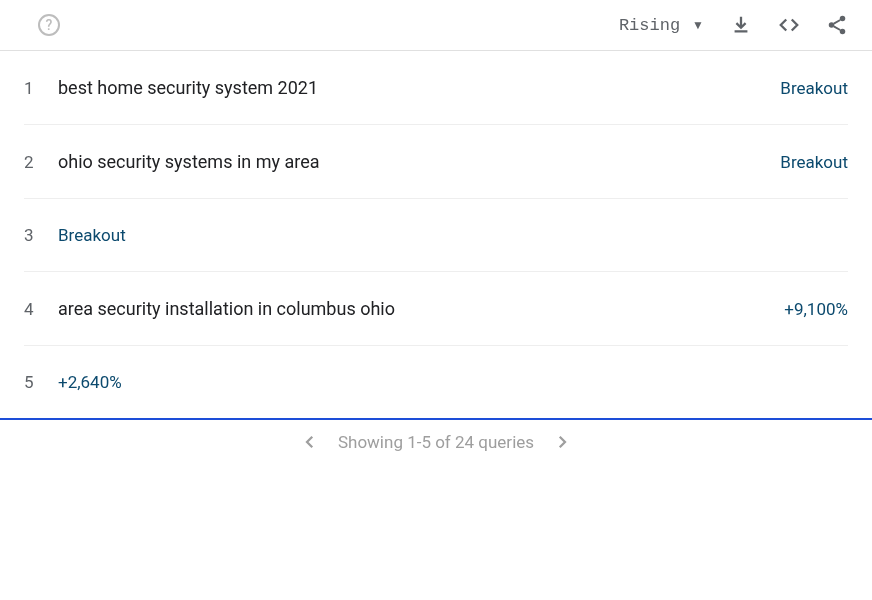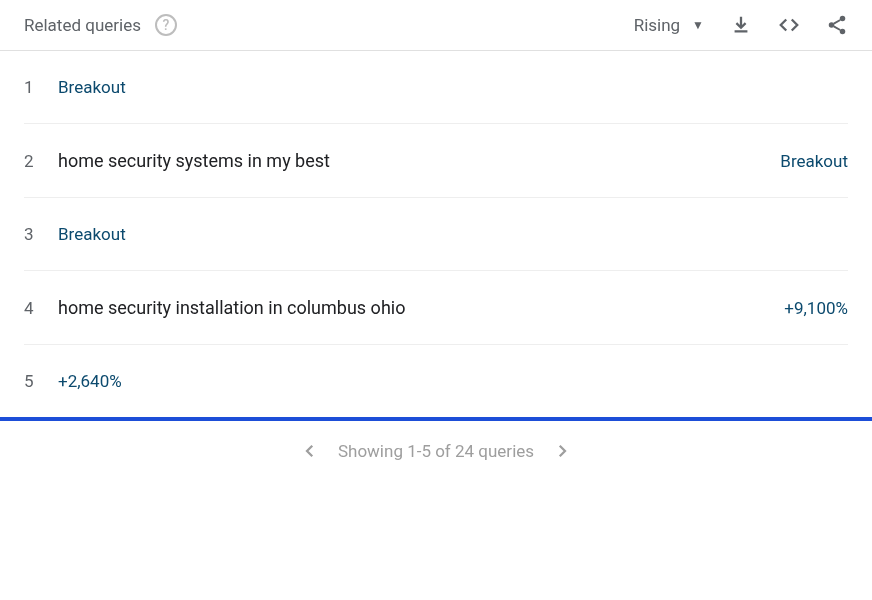--- a/index.html
+++ b/index.html
@@ -38,20 +38,21 @@
     .dropdown {
       display: flex;
       align-items: center;
       cursor: pointer;
       margin-right: 26px;
     }
     .dropdown-label {
       font-size: 17px;
       color: #5f6368;
       margin-right: 12px;
+      font-family: Liberation Mono, monospace;
     }
     .dropdown-caret { font-size: 12px; color: #5f6368; }
     .header-actions {
       display: flex;
       align-items: center;
       gap: 26px;
     }
     .action-icon {
       width: 22px;
       height: 22px;
@@ -83,41 +84,40 @@
     }
     .row-value {
       font-size: 17px;
       color: #0c4a6e;
     }
     .pagination {
       display: flex;
       align-items: center;
       justify-content: center;
       gap: 18px;
-      padding: 20px 0;
+      padding: 12px 0;
       color: #9e9e9e;
       font-size: 17px;
-      border-top: 4px solid #1d4ed8;
+      border-top: 2px solid #1d4ed8;
       margin-top: -1px;
     }
     .chev {
       width: 20px;
       height: 20px;
       color: #9e9e9e;
       cursor: pointer;
       display: flex;
       align-items: center;
       justify-content: center;
     }
   </style>
 </head>
 <body>
 
 <div class="header">
-  <span class="header-title">Related queries</span>
   <span class="help-icon">?</span>
   <span class="spacer"></span>
   <div class="dropdown">
     <span class="dropdown-label">Rising</span>
     <span class="dropdown-caret">▼</span>
   </div>
   <div class="header-actions">
     <span class="action-icon">
       <svg viewBox="0 0 24 24" width="22" height="22" fill="none" stroke="currentColor" stroke-width="2.5">
         <path d="M12 3 L12 14 M7 10 L12 15 L17 10 M5 19 L19 19"></path>
@@ -135,34 +135,35 @@
           <circle cx="18" cy="19" r="3"></circle>
         <path d="M8.5 10.5 L15.5 6.5 M8.5 13.5 L15.5 17.5" stroke="currentColor" stroke-width="2"></path>
       </svg>
     </span>
   </div>
 </div>
 
 <div class="list">
   <div class="row">
     <span class="row-rank">1</span>
+    <span class="row-query">best home security system 2021</span>
     <span class="row-value">Breakout</span>
   </div>
   <div class="row">
     <span class="row-rank">2</span>
-    <span class="row-query">home security systems in my best</span>
+    <span class="row-query">ohio security systems in my area</span>
     <span class="row-value">Breakout</span>
   </div>
   <div class="row">
     <span class="row-rank">3</span>
     <span class="row-value">Breakout</span>
   </div>
   <div class="row">
     <span class="row-rank">4</span>
-    <span class="row-query">home security installation in columbus ohio</span>
+    <span class="row-query">area security installation in columbus ohio</span>
     <span class="row-value">+9,100%</span>
   </div>
   <div class="row">
     <span class="row-rank">5</span>
     <span class="row-value">+2,640%</span>
   </div>
 </div>
 
 <div class="pagination">
   <span class="chev">

